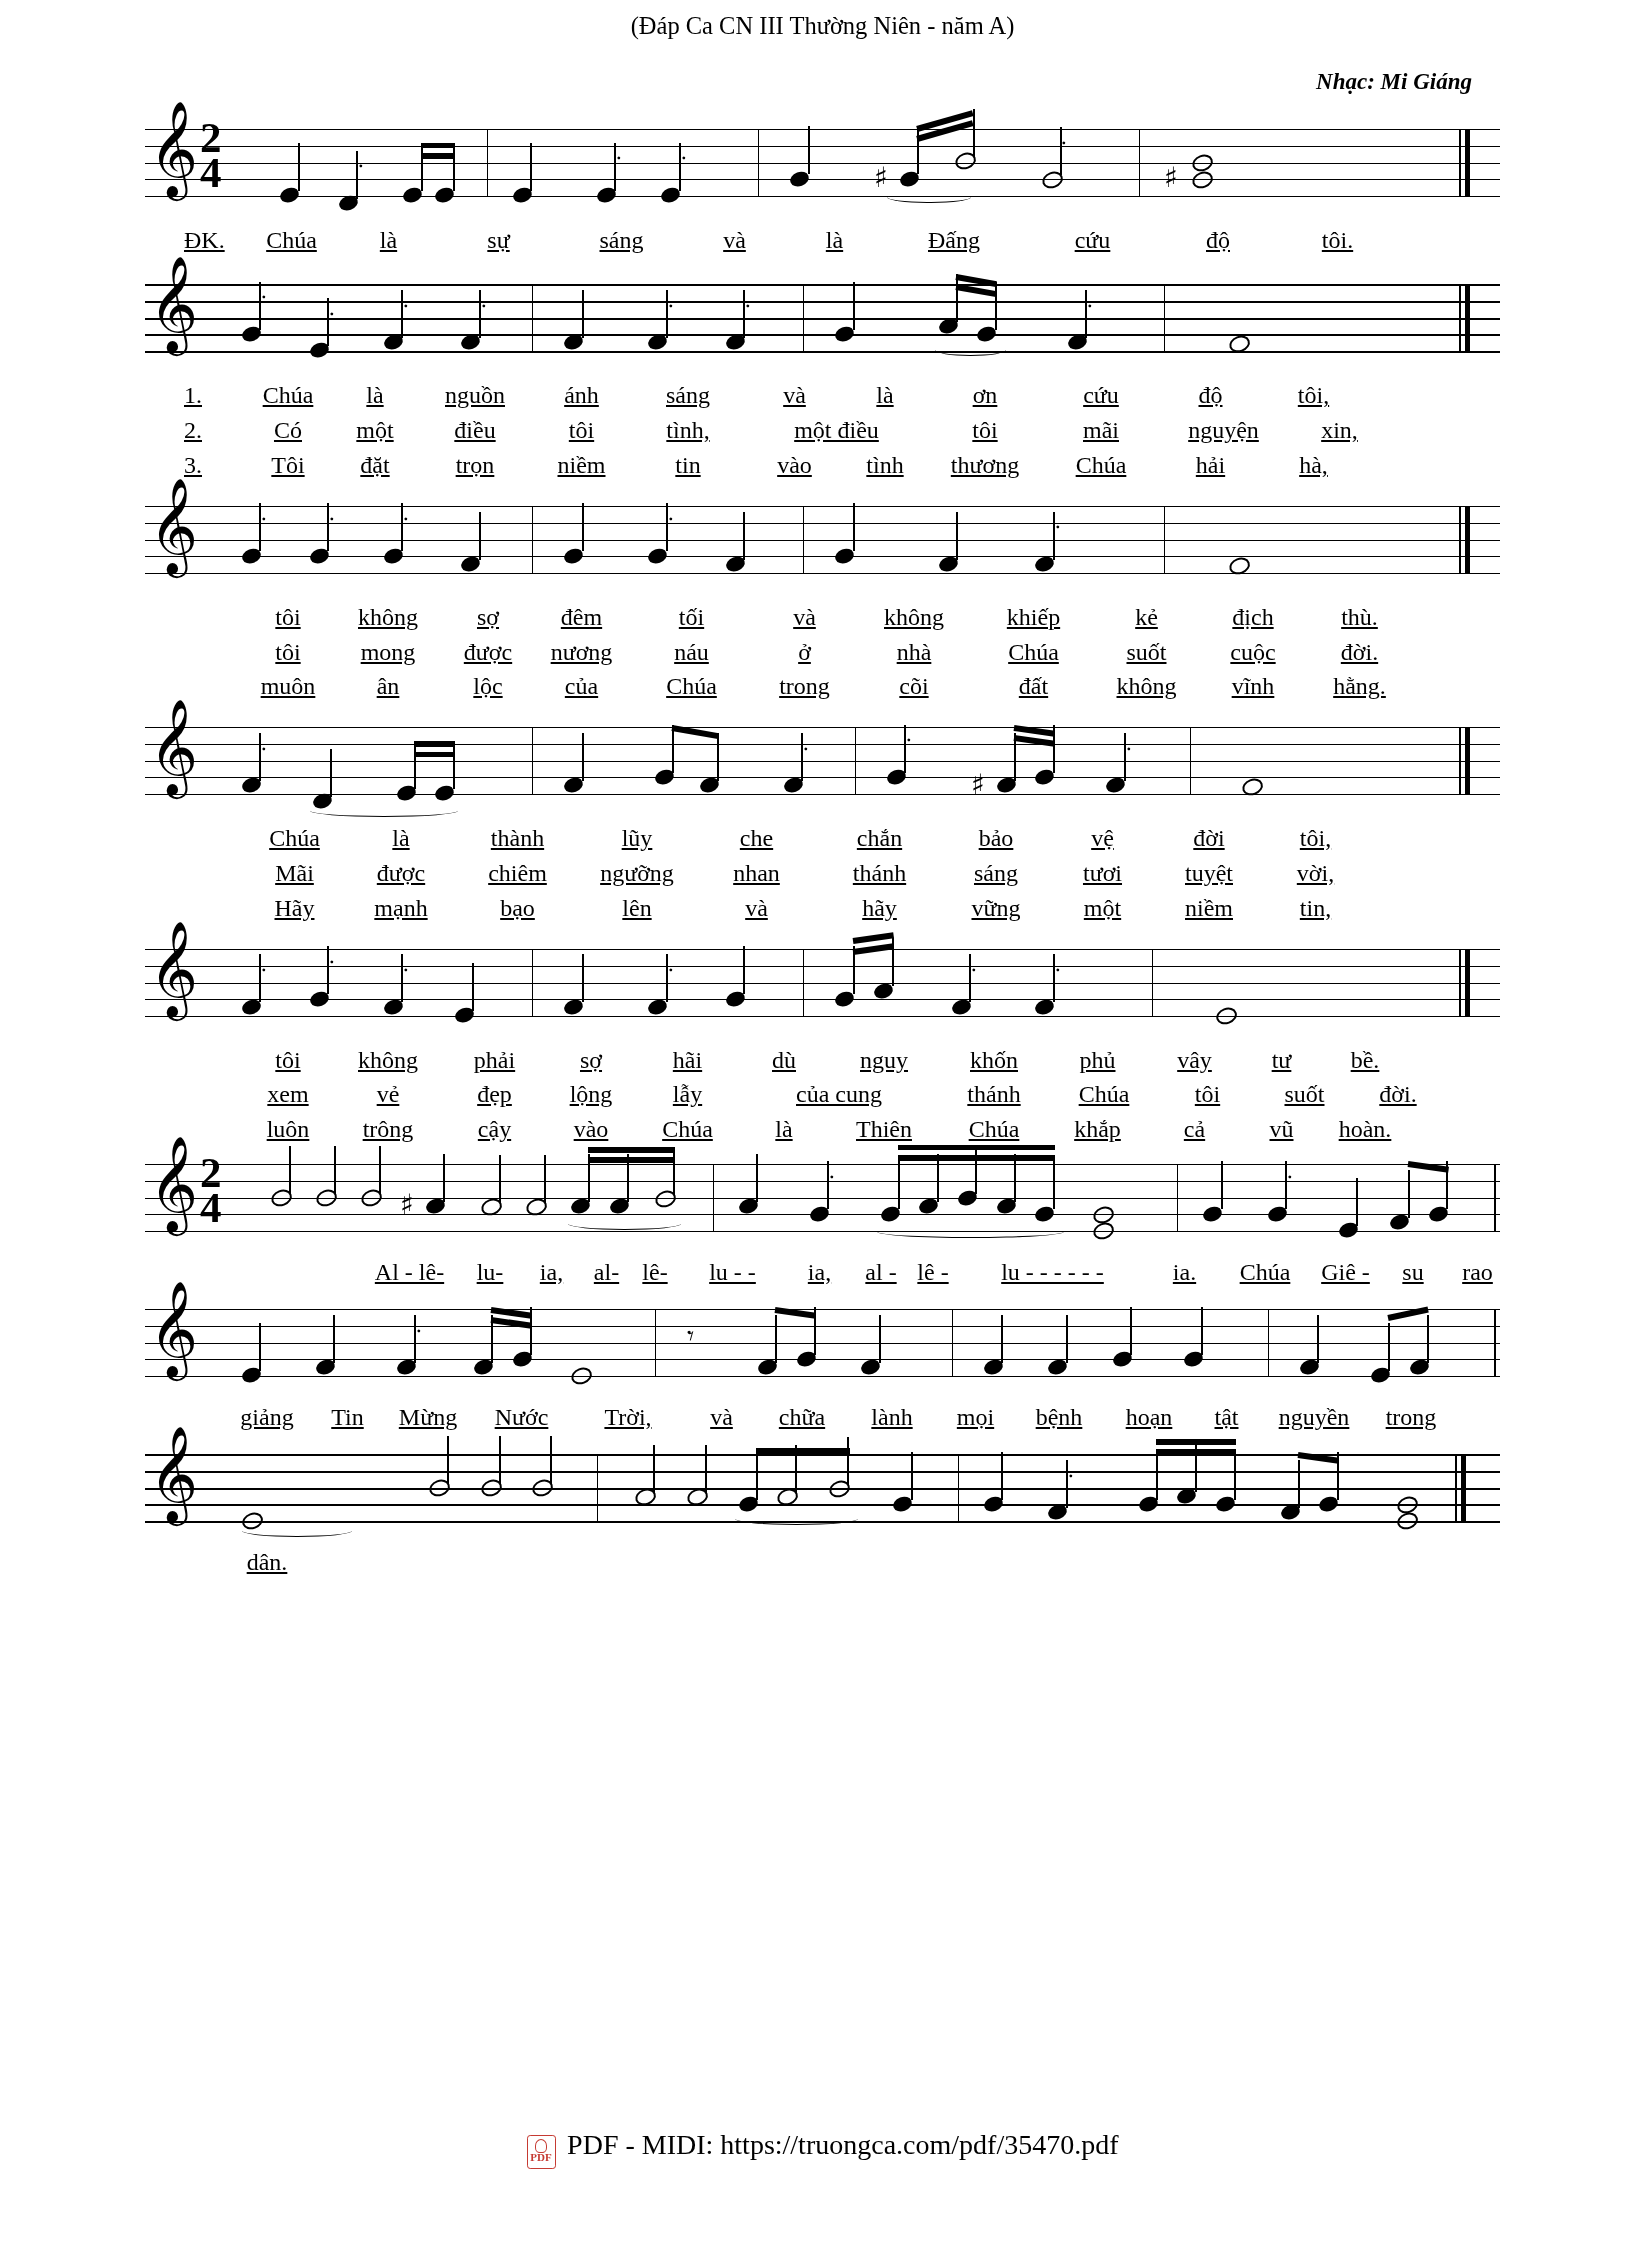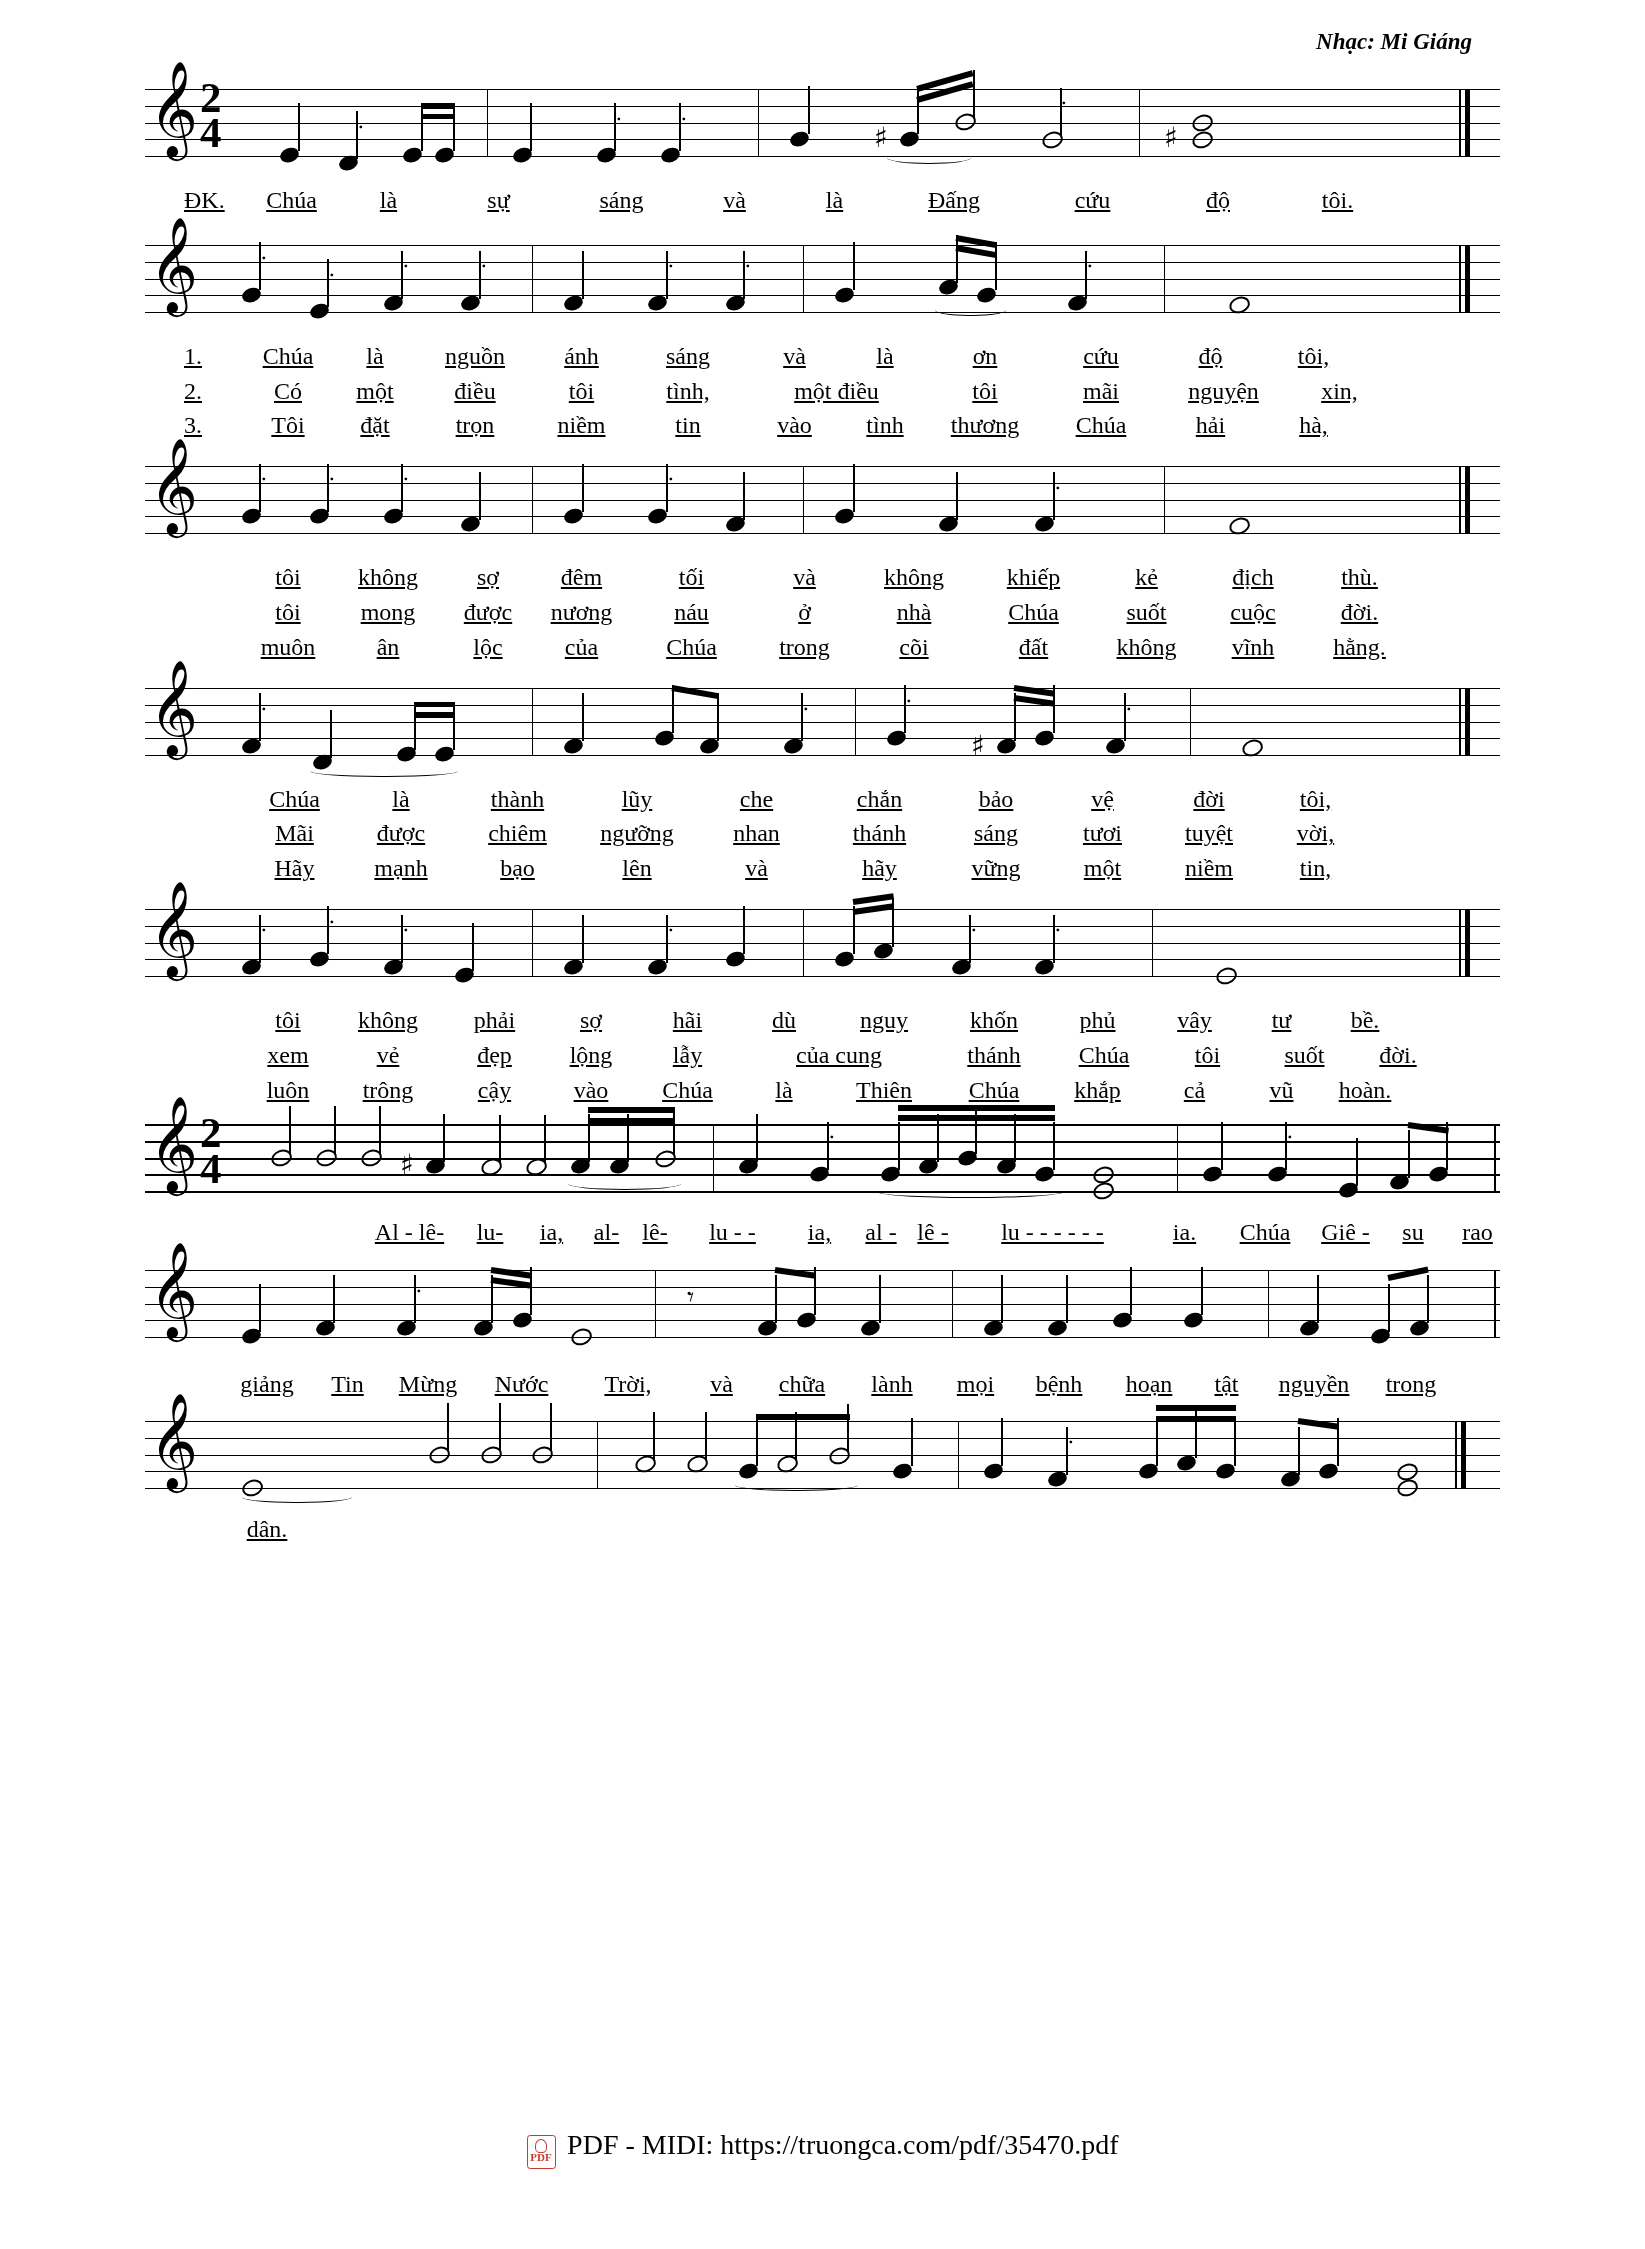--- a/index.html
+++ b/index.html
@@ -228,20 +228,21 @@
     width: 10.3px; height: 11.6px;
     border: 1.9px solid #c63a32;
     border-radius: 50% 50% 40% 40%;
   }
 </style>
 </head>
 <body>
 
 <div class="sheet">
 
+  <div class="subtitle2">(Đáp Ca CN III Thường Niên - năm A)</div>
   <div class="composer">Nhạc: Mi Giáng</div>
 
   <div class="system" style="margin-top:34px;">
     <div class="staff">
       <div class="line"></div>
       <div class="line"></div>
       <div class="line"></div>
       <div class="line"></div>
       <div class="line"></div>
 
@@ -925,21 +926,21 @@
       <div class="stem" style="left:1243px; top:14px;"></div>
       <div class="note" style="left:1265px; top:51px;"></div>
       <div class="stem" style="left:1282px; top:5.8px;"></div>
       <div class="beam" style="left:1243px; top:5.8px; width:41px; transform:rotate(-12deg); transform-origin:left center;"></div>
       <div class="ledger" style="left:1221px; top:67px;"></div>
 
       <div class="endbar-thin" style="left:1349px;"></div>
     </div>
   </div>
 
-  <div class="lyric-block" style="margin-top:29px;">
+  <div class="lyric-block" style="margin-top:23px;">
     <div class="lyric-row" style="padding-left:77px;">
       <span class="cell" style="width:90px">giảng</span>
       <span class="cell" style="width:71px">Tin</span>
       <span class="cell" style="width:90px">Mừng</span>
       <span class="cell" style="width:97px">Nước</span>
       <span class="cell" style="width:116px">Trời,</span>
       <span class="cell" style="width:71px">và</span>
       <span class="cell" style="width:90px">chữa</span>
       <span class="cell" style="width:90px">lành</span>
       <span class="cell" style="width:77px">mọi</span>

